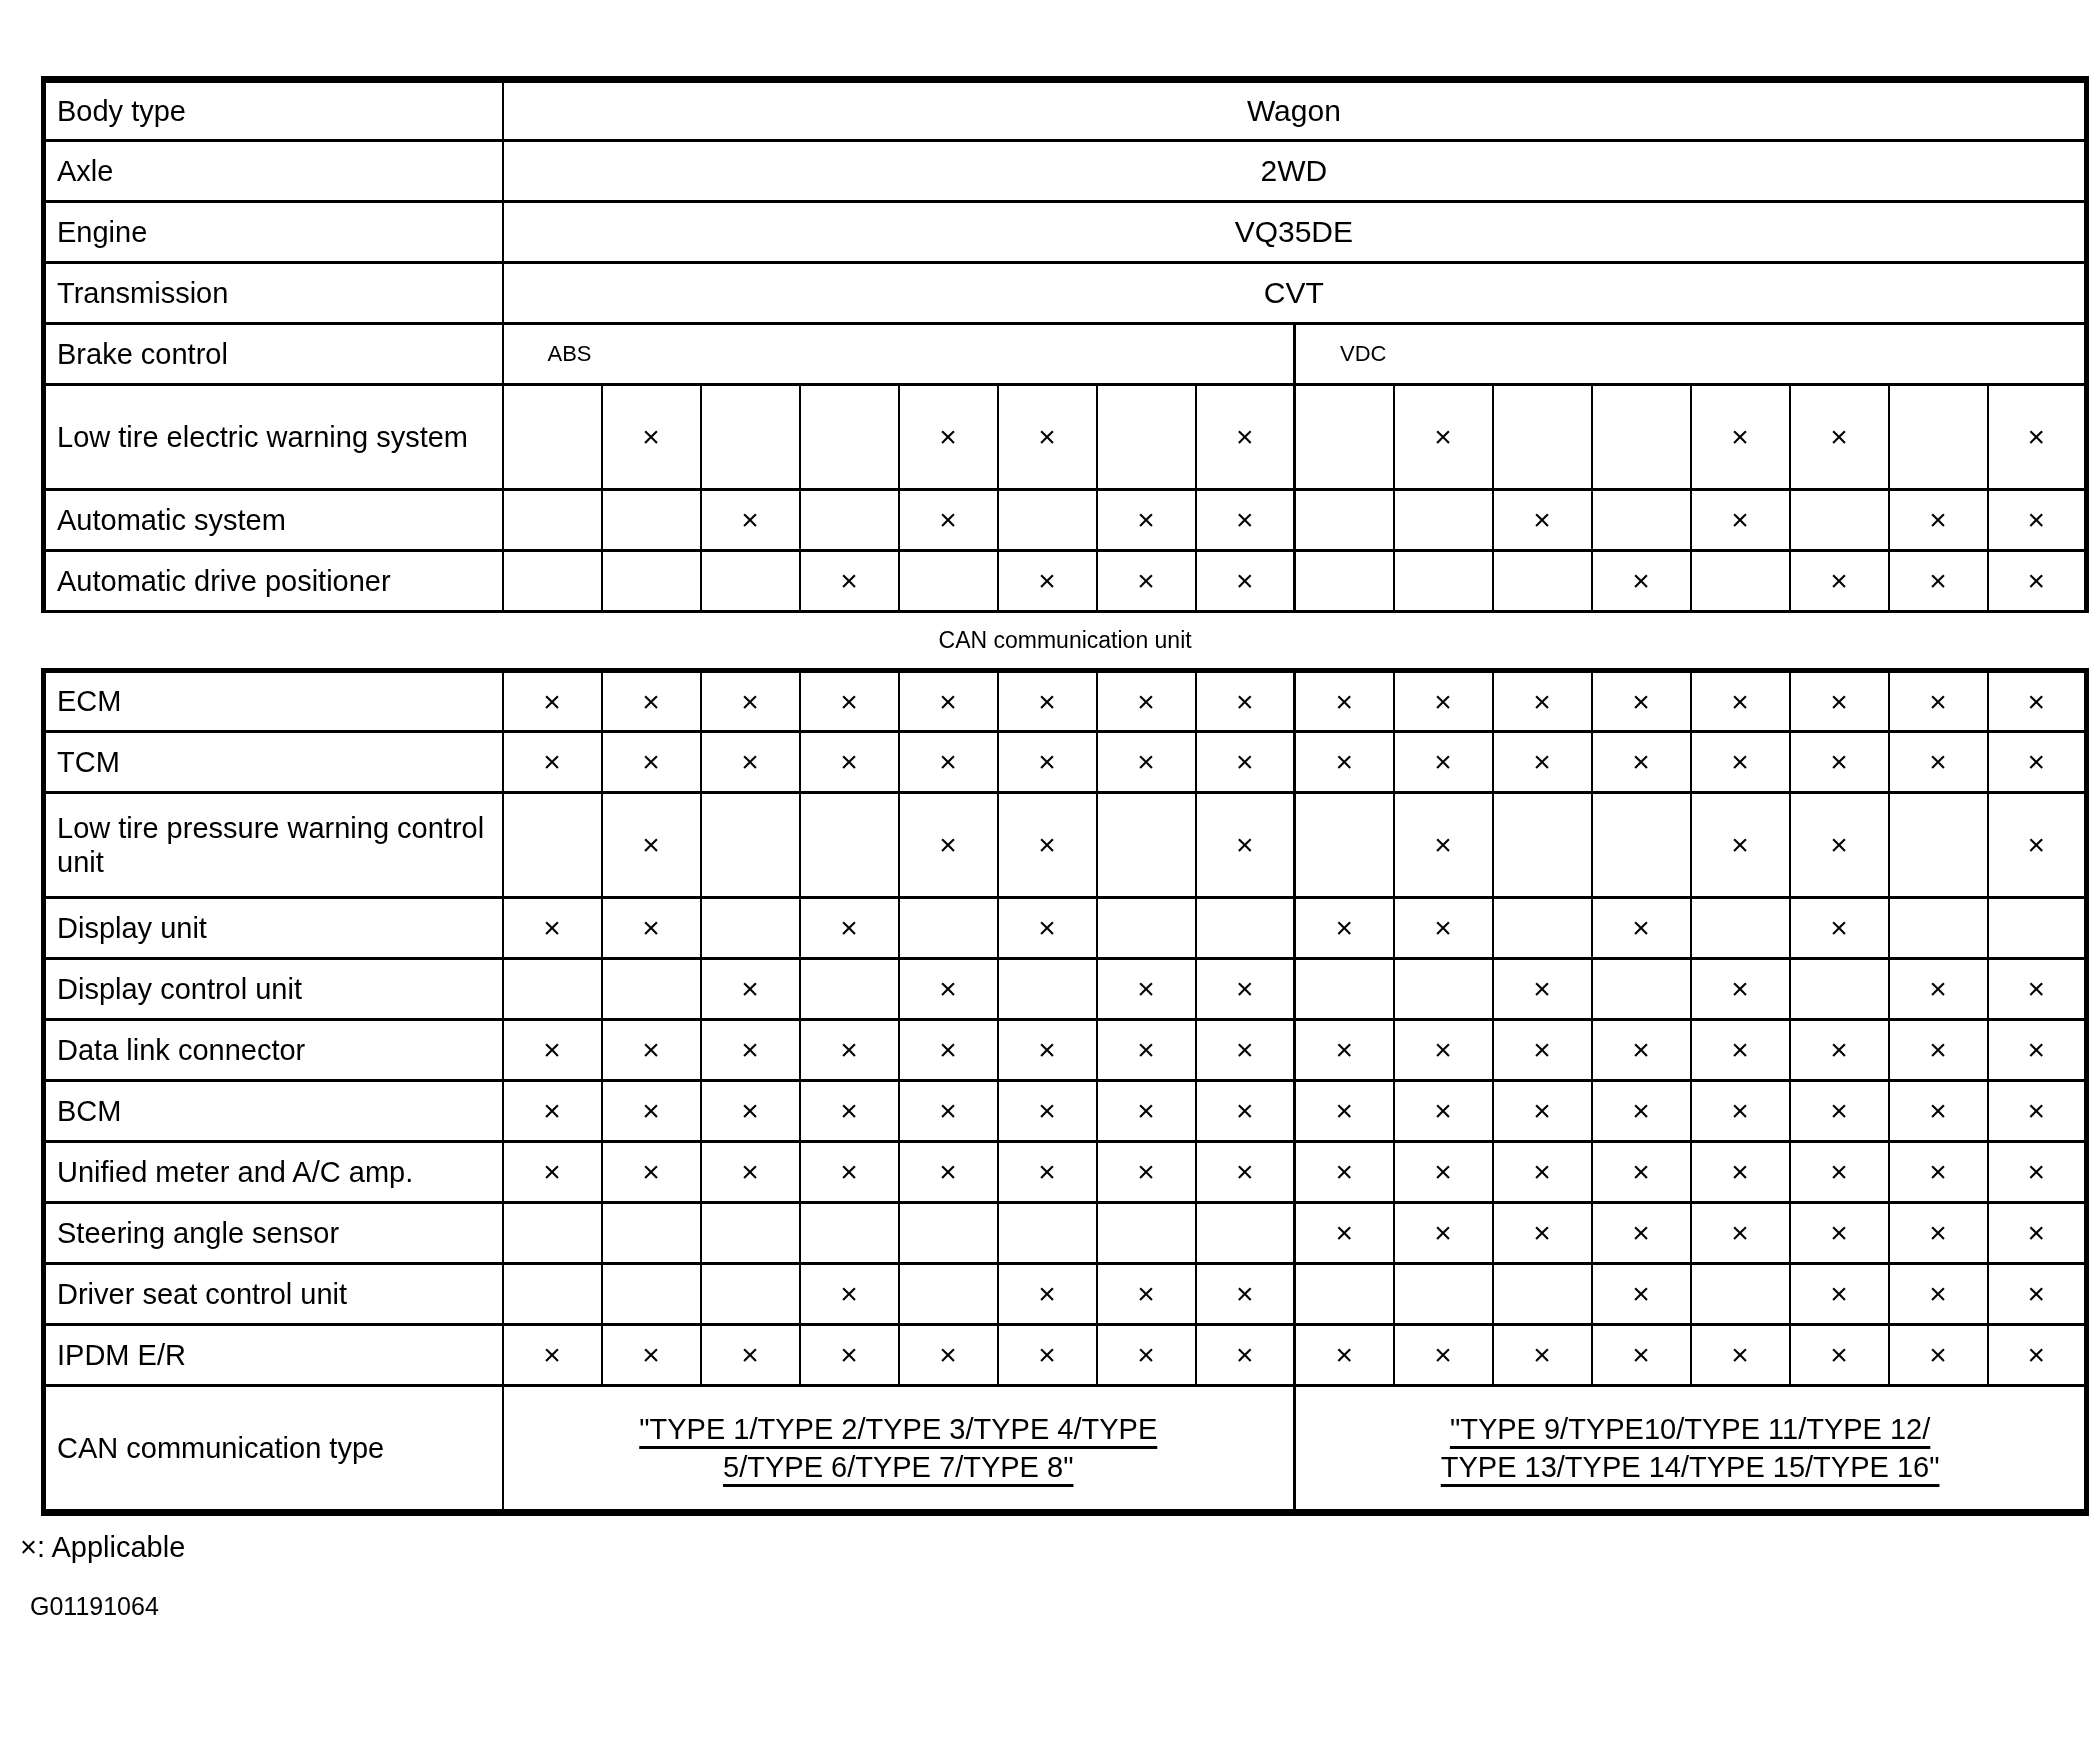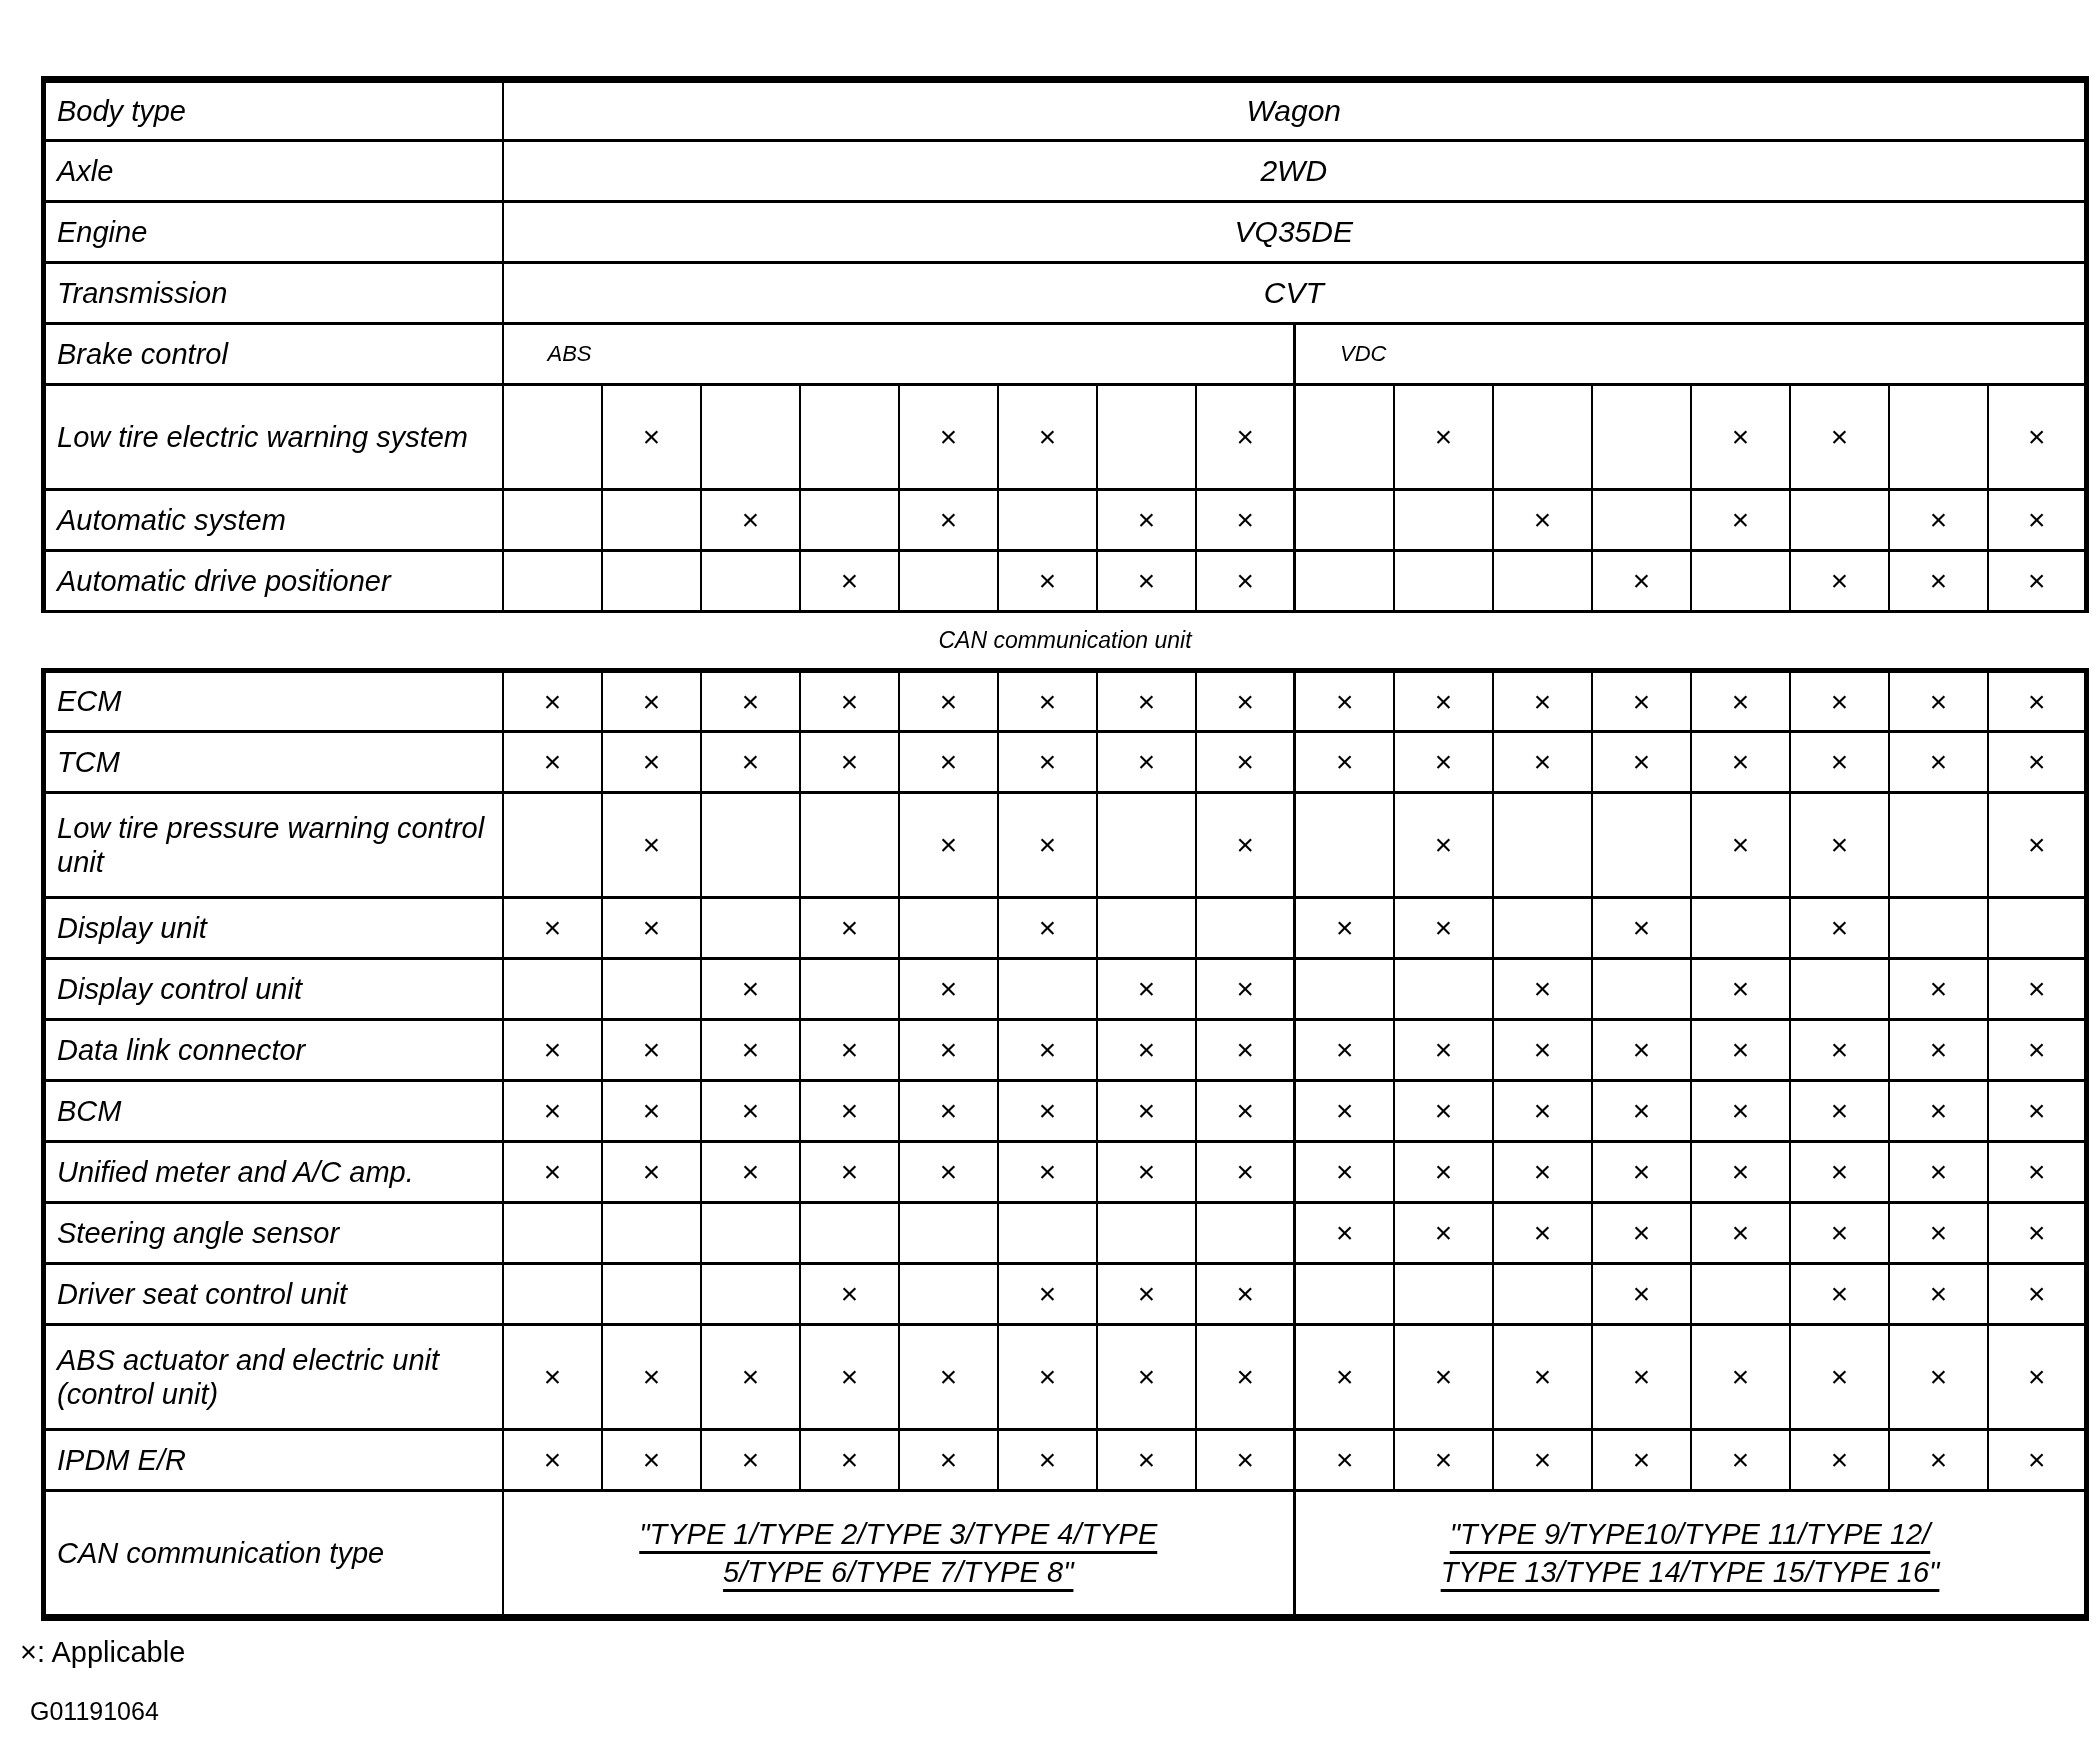--- a/index.html
+++ b/index.html
@@ -6,21 +6,20 @@
   body{
     width:2098px;height:1756px;
     font-family:"Liberation Sans",sans-serif;
     color:#000;position:relative;
   }
   table[data-name="can-config-table"]{
     border-collapse:collapse;
     table-layout:fixed;
     margin:76px 0 0 41px;
     width:1752px;
-    font-style:italic;
   }
   td{
     border:2px solid #000;
     border-top-width:3px;
     border-bottom-width:3px;
     vertical-align:middle;
     overflow:hidden;
     box-sizing:border-box;
   }
   tr.std{height:61px;}
@@ -346,39 +345,20 @@
         <td class="mk dv" data-name="mark-cell">×</td>
         <td class="mk" data-name="mark-cell"></td>
         <td class="mk" data-name="mark-cell"></td>
         <td class="mk" data-name="mark-cell"></td>
         <td class="mk" data-name="mark-cell">×</td>
         <td class="mk" data-name="mark-cell"></td>
         <td class="mk" data-name="mark-cell">×</td>
         <td class="mk" data-name="mark-cell">×</td>
         <td class="mk rt" data-name="mark-cell">×</td>
       </tr>
-      <tr class="tall" data-name="unit-row">
-        <td class="lbl" data-name="row-label">ABS actuator and electric unit (control unit)</td>
-        <td class="mk" data-name="mark-cell">×</td>
-        <td class="mk" data-name="mark-cell">×</td>
-        <td class="mk" data-name="mark-cell">×</td>
-        <td class="mk" data-name="mark-cell">×</td>
-        <td class="mk" data-name="mark-cell">×</td>
-        <td class="mk" data-name="mark-cell">×</td>
-        <td class="mk" data-name="mark-cell">×</td>
-        <td class="mk dv" data-name="mark-cell">×</td>
-        <td class="mk" data-name="mark-cell">×</td>
-        <td class="mk" data-name="mark-cell">×</td>
-        <td class="mk" data-name="mark-cell">×</td>
-        <td class="mk" data-name="mark-cell">×</td>
-        <td class="mk" data-name="mark-cell">×</td>
-        <td class="mk" data-name="mark-cell">×</td>
-        <td class="mk" data-name="mark-cell">×</td>
-        <td class="mk rt" data-name="mark-cell">×</td>
-      </tr>
       <tr class="std" data-name="unit-row">
         <td class="lbl" data-name="row-label">IPDM E/R</td>
         <td class="mk" data-name="mark-cell">×</td>
         <td class="mk" data-name="mark-cell">×</td>
         <td class="mk" data-name="mark-cell">×</td>
         <td class="mk" data-name="mark-cell">×</td>
         <td class="mk" data-name="mark-cell">×</td>
         <td class="mk" data-name="mark-cell">×</td>
         <td class="mk" data-name="mark-cell">×</td>
         <td class="mk dv" data-name="mark-cell">×</td>

